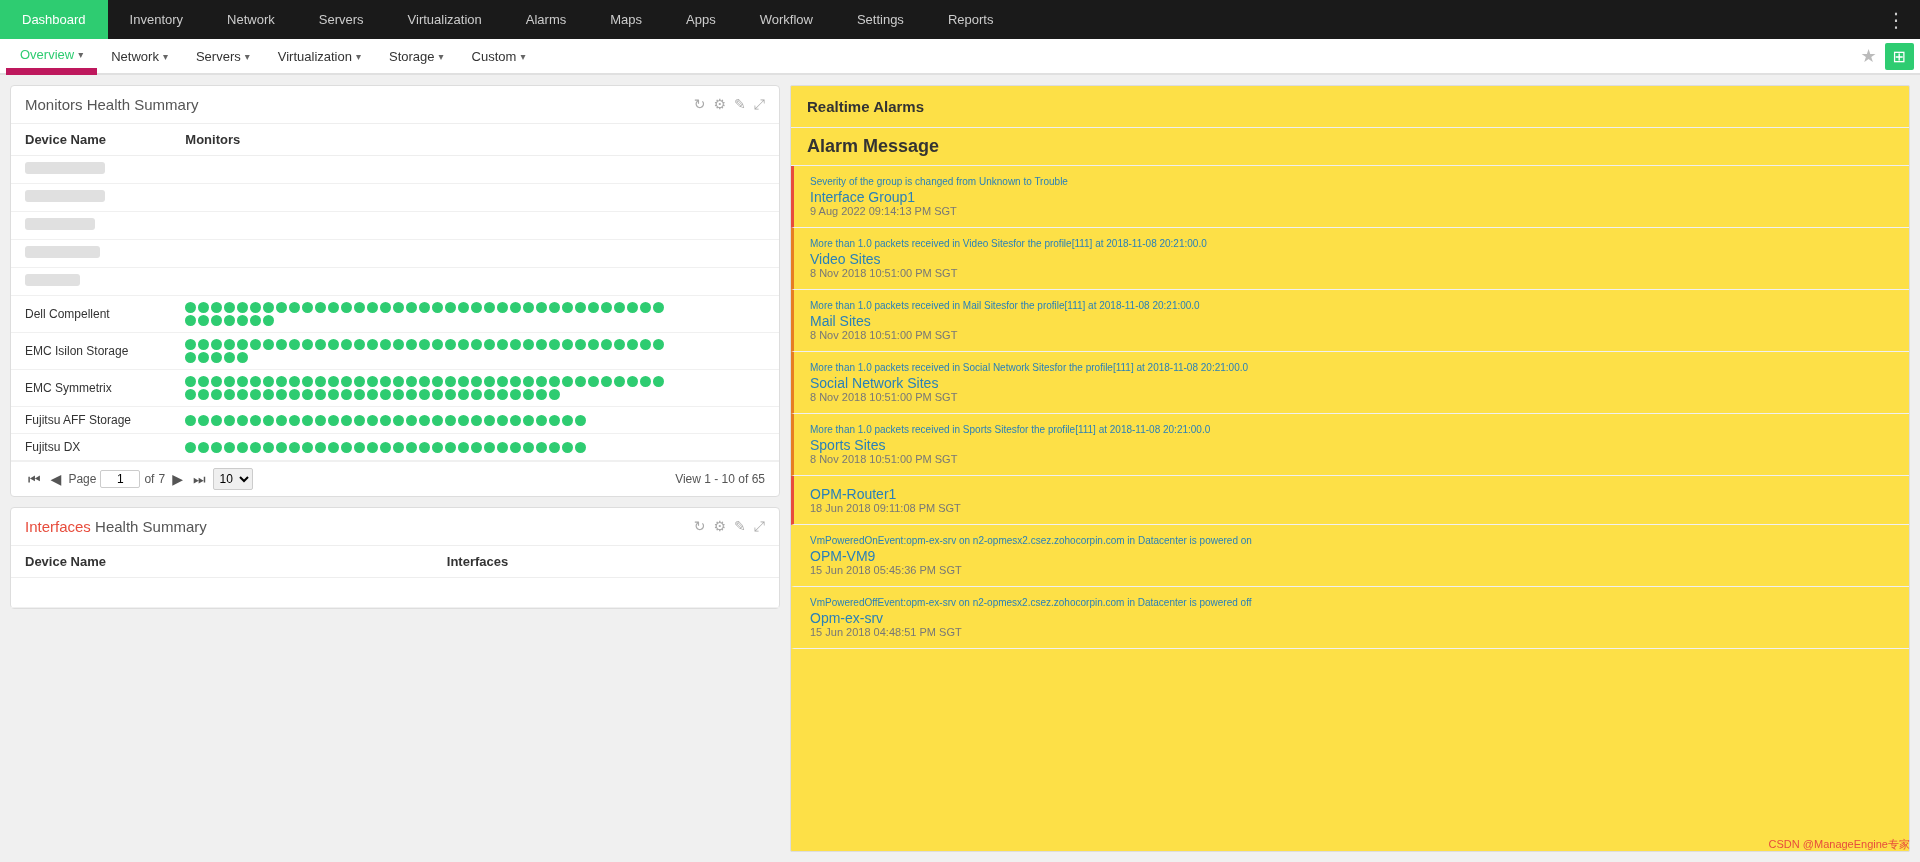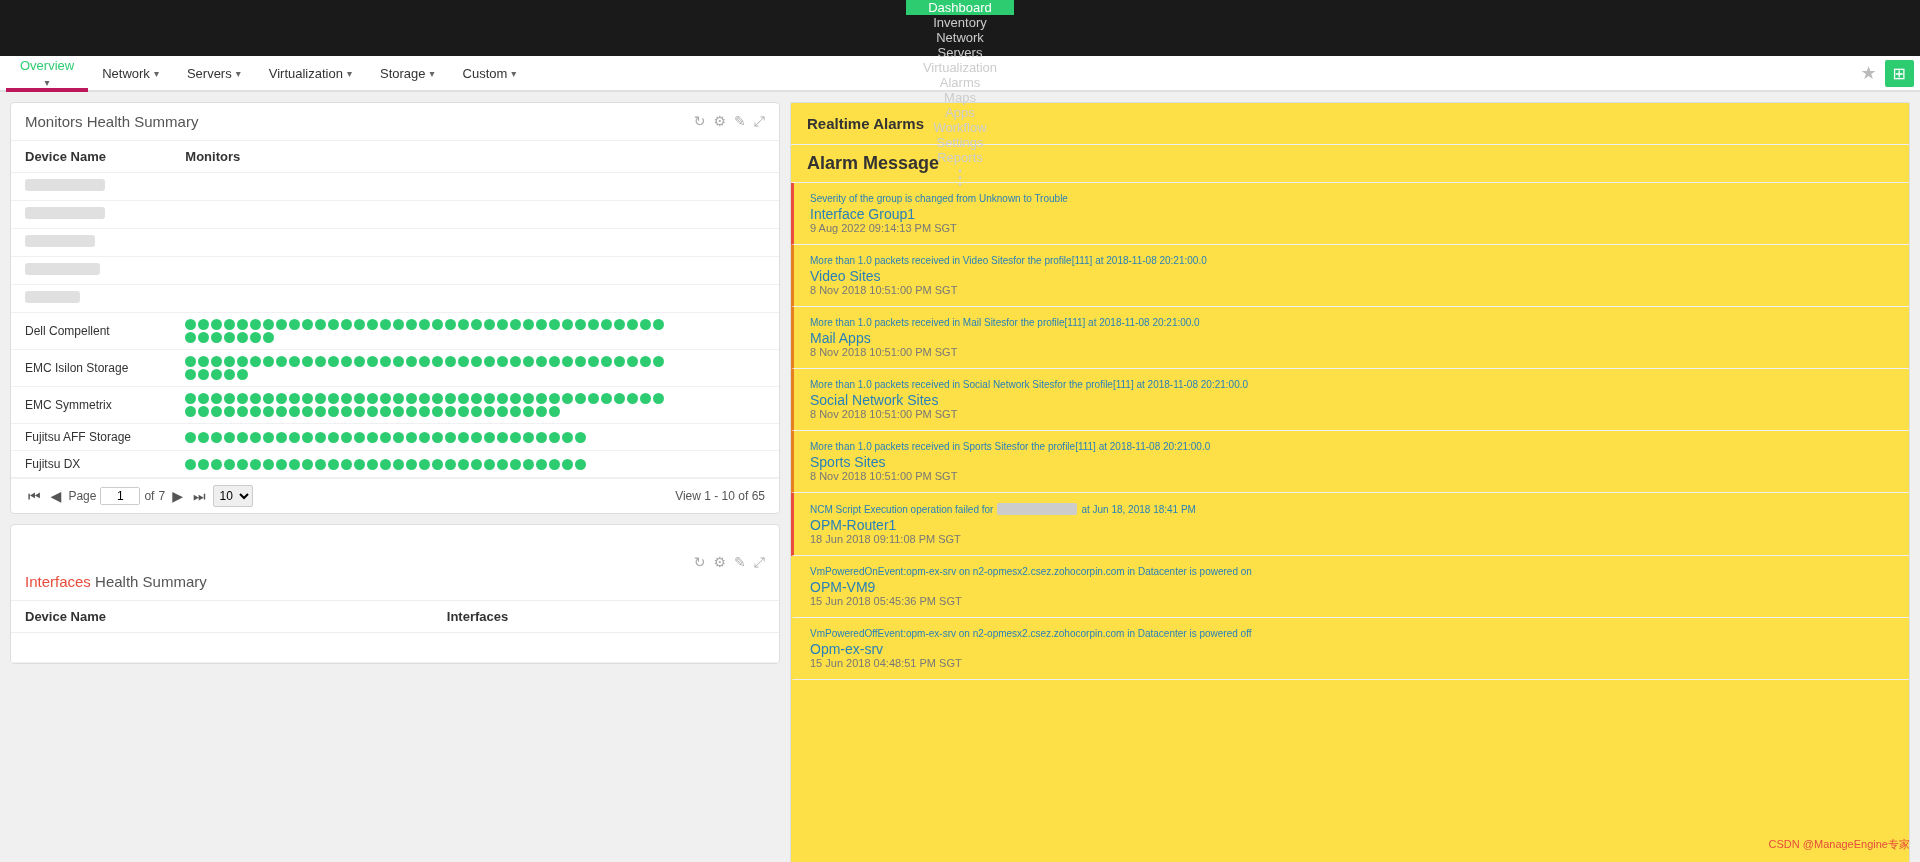--- a/index.html
+++ b/index.html
@@ -3,23 +3,22 @@
   <meta charset="utf-8">
   <style>
     * { margin: 0; padding: 0; box-sizing: border-box; }
     body { font-family: Arial, sans-serif; font-size: 13px; background: #f0f0f0; overflow-x: hidden; }
 
     
     .top-nav {
       display: flex;
       align-items: center;
       background: #1a1a1a;
-      height: 56px;
+      height: 39px;
       position: relative;
-      flex-direction: column;
     }
     .top-nav-item {
       color: #ccc;
       padding: 0 22px;
       height: 100%;
       display: flex;
       align-items: center;
       cursor: pointer;
       font-size: 13px;
       white-space: nowrap;
@@ -53,22 +52,21 @@
       cursor: pointer;
       font-size: 13px;
       white-space: nowrap;
       gap: 4px;
       border-bottom: 3px solid transparent;
       position: relative;
       top: 2px;
     }
     .second-nav-item.active {
       color: #2ecc71;
-      border-bottom: 4px solid #be185d;
-      flex-direction: column;
+      border-bottom: 7px solid #be185d;
     }
     .second-nav-chevron { font-size: 10px; color: #666; }
     .second-nav-spacer { flex: 1; }
     .second-nav-star {
       color: #bbb;
       font-size: 18px;
       padding: 0 8px;
       cursor: pointer;
     }
     .second-nav-grid {
@@ -270,21 +268,20 @@
       display: flex;
       align-items: center;
       padding: 10px 14px;
       border-bottom: 1px solid #eee;
     }
     .interfaces-title {
       font-size: 15px;
       font-weight: bold;
       color: #e74c3c;
       flex: 1;
-      margin-top: 38px;
     }
     .interfaces-title span { color: #555; font-weight: normal; }
 
     
     .watermark {
       position: fixed;
       bottom: 10px;
       right: 10px;
       font-size: 11px;
       color: #e74c3c;
@@ -693,39 +690,34 @@
           <div class="alarm-source">Interface Group1</div>
           <div class="alarm-time">9 Aug 2022 09:14:13 PM SGT</div>
         </div>
         <div class="alarm-item orange-border">
           <div class="alarm-message">More than 1.0 packets received in Video Sitesfor the profile[111] at 2018-11-08 20:21:00.0</div>
           <div class="alarm-source">Video Sites</div>
           <div class="alarm-time">8 Nov 2018 10:51:00 PM SGT</div>
         </div>
         <div class="alarm-item orange-border">
           <div class="alarm-message">More than 1.0 packets received in Mail Sitesfor the profile[111] at 2018-11-08 20:21:00.0</div>
-          <div class="alarm-source">Mail Apps</div>
+          <div class="alarm-source">Mail Sites</div>
           <div class="alarm-time">8 Nov 2018 10:51:00 PM SGT</div>
         </div>
         <div class="alarm-item orange-border">
           <div class="alarm-message">More than 1.0 packets received in Social Network Sitesfor the profile[111] at 2018-11-08 20:21:00.0</div>
           <div class="alarm-source">Social Network Sites</div>
           <div class="alarm-time">8 Nov 2018 10:51:00 PM SGT</div>
         </div>
         <div class="alarm-item orange-border">
           <div class="alarm-message">More than 1.0 packets received in Sports Sitesfor the profile[111] at 2018-11-08 20:21:00.0</div>
           <div class="alarm-source">Sports Sites</div>
           <div class="alarm-time">8 Nov 2018 10:51:00 PM SGT</div>
         </div>
         <div class="alarm-item red-border">
-          <div class="alarm-message ncm-inline">
-      <span>NCM Script Execution operation failed for</span>
-      <span class="ncm-blurred"></span>
-      <span> at Jun 18, 2018 18:41 PM</span>
-    </div>
           <div class="alarm-source">OPM-Router1</div>
           <div class="alarm-time">18 Jun 2018 09:11:08 PM SGT</div>
         </div>
         <div class="alarm-item">
           <div class="alarm-message">VmPoweredOnEvent:opm-ex-srv on n2-opmesx2.csez.zohocorpin.com in Datacenter is powered on</div>
           <div class="alarm-source">OPM-VM9</div>
           <div class="alarm-time">15 Jun 2018 05:45:36 PM SGT</div>
         </div>
         <div class="alarm-item">
           <div class="alarm-message">VmPoweredOffEvent:opm-ex-srv on n2-opmesx2.csez.zohocorpin.com in Datacenter is powered off</div>

